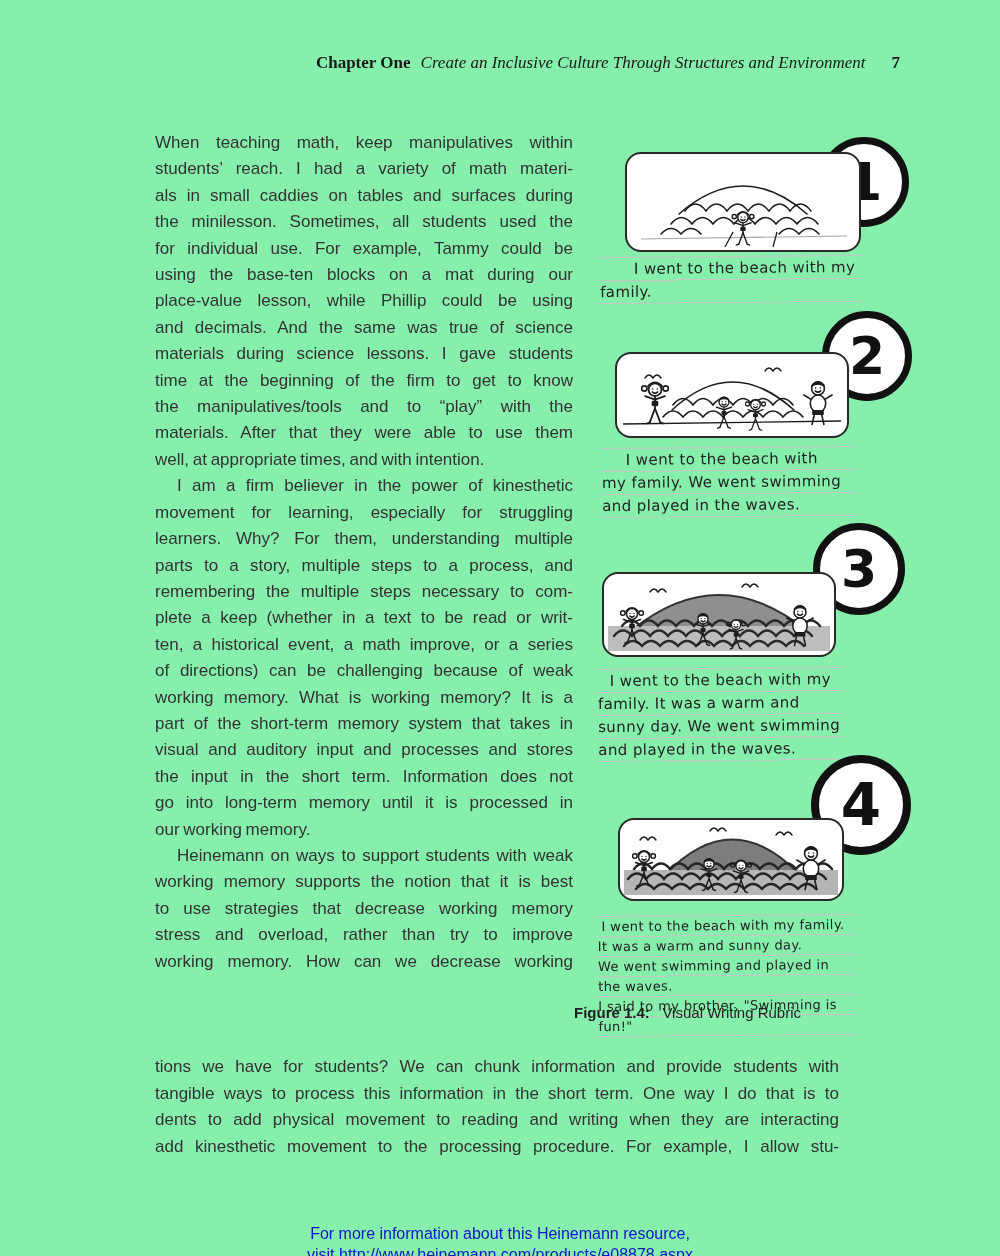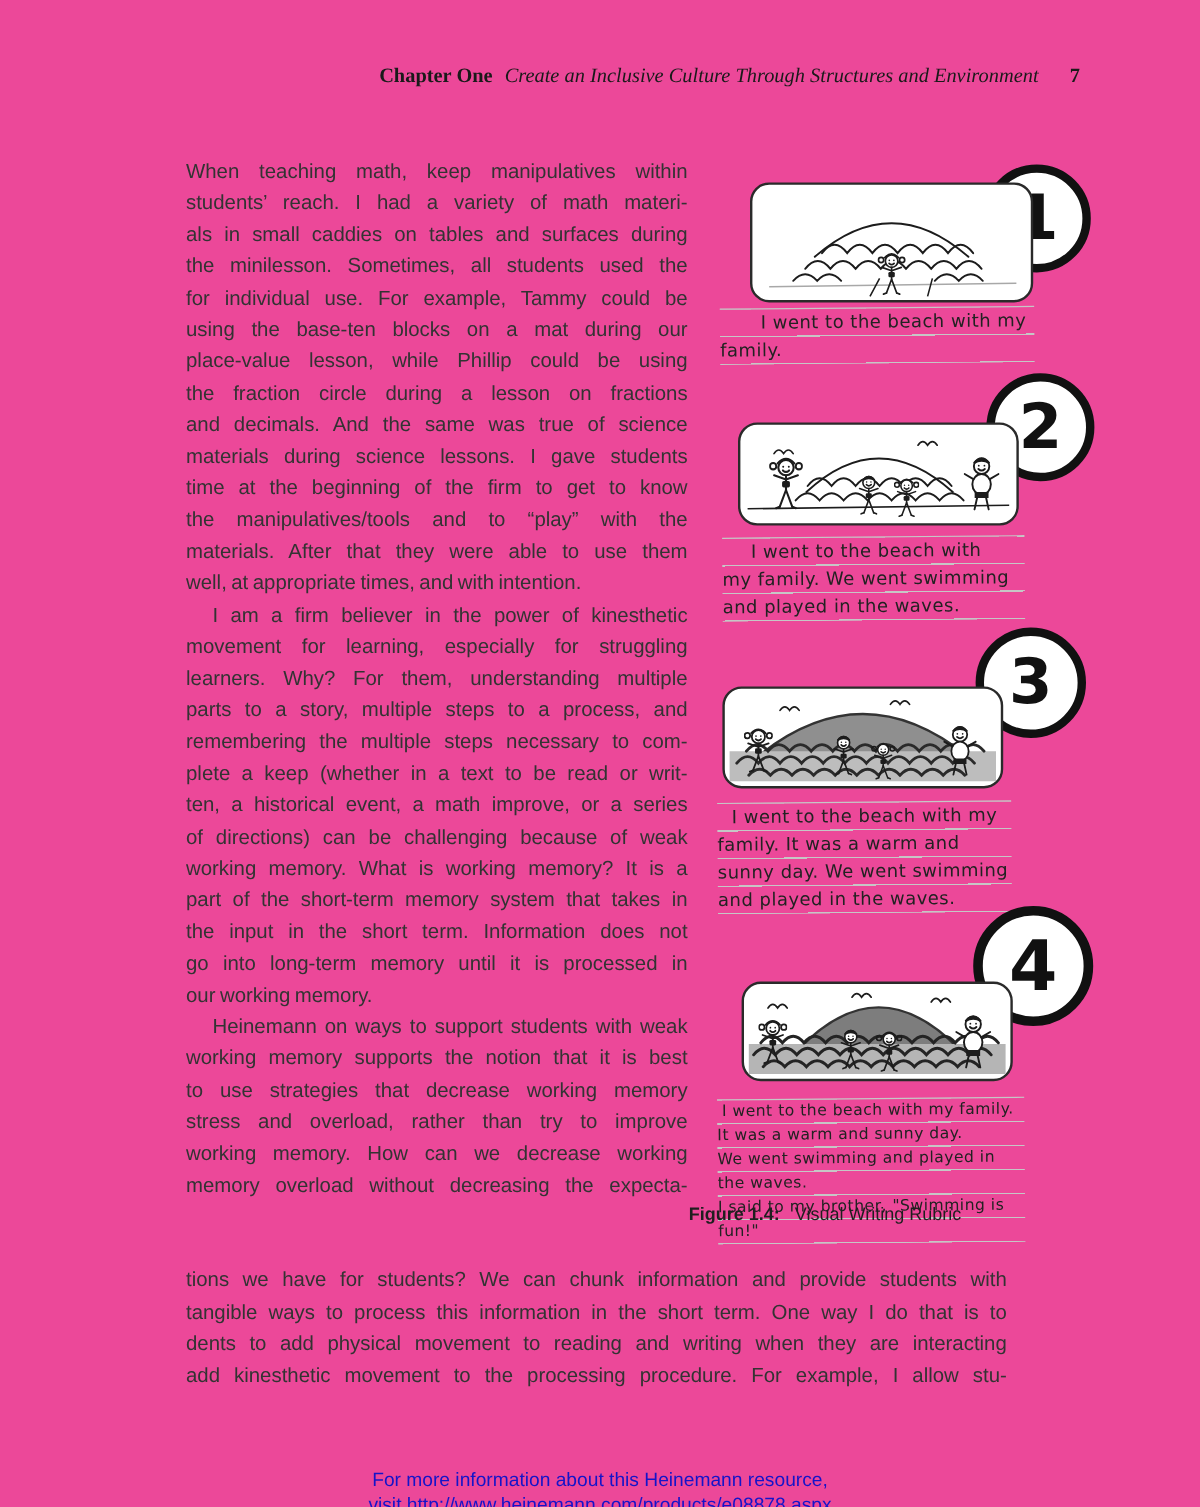--- a/index.html
+++ b/index.html
@@ -1,16 +1,16 @@
 <!DOCTYPE html>
 <html><head>
 <meta charset="utf-8">
 <style>
   html,body{margin:0;padding:0;background:#fff;}
-  .page{position:relative;width:1000px;height:1256px;background:#ec4899;overflow:hidden;
+  .page{position:relative;width:1000px;height:1256px;background:#86efac;overflow:hidden;
         font-family:"Liberation Sans",sans-serif;color:#2e2e2e;}
 
   
   .header{position:absolute;top:53px;right:100px;display:flex;align-items:baseline;
           font-family:"Liberation Serif",serif;font-size:17px;color:#1a1a1a;}
   .chapter-label{font-weight:bold;margin-right:10px;}
   .chapter-title{font-style:italic;}
   .page-number{font-weight:bold;margin-left:26px;}
 
   
@@ -73,50 +73,49 @@
 
   <div class="text-col">
     <div>
         <div class="just">When teaching math, keep manipulatives within</div>
         <div class="just">students’ reach. I had a variety of math materi-</div>
         <div class="just">als in small caddies on tables and surfaces during</div>
         <div class="just">the minilesson. Sometimes, all students used the</div>
         <div class="just">for individual use. For example, Tammy could be</div>
         <div class="just">using the base-ten blocks on a mat during our</div>
         <div class="just">place-value lesson, while Phillip could be using</div>
-        <div class="just">the fraction circle during a lesson on fractions</div>
         <div class="just">and decimals. And the same was true of science</div>
         <div class="just">materials during science lessons. I gave students</div>
         <div class="just">time at the beginning of the firm to get to know</div>
         <div class="just">the manipulatives/tools and to “play” with the</div>
         <div class="just">materials. After that they were able to use them</div>
         <div>well, at appropriate times, and with intention.</div>
       </div>
     <div>
         <div class="just ind">I am a firm believer in the power of kinesthetic</div>
         <div class="just">movement for learning, especially for struggling</div>
         <div class="just">learners. Why? For them, understanding multiple</div>
         <div class="just">parts to a story, multiple steps to a process, and</div>
         <div class="just">remembering the multiple steps necessary to com-</div>
         <div class="just">plete a keep (whether in a text to be read or writ-</div>
         <div class="just">ten, a historical event, a math improve, or a series</div>
         <div class="just">of directions) can be challenging because of weak</div>
         <div class="just">working memory. What is working memory?  It is a</div>
         <div class="just">part of the short-term memory system that takes in</div>
+        <div class="just">visual and auditory input and processes and stores</div>
         <div class="just">the input in the short term. Information does not</div>
         <div class="just">go into long-term memory until it is processed in</div>
         <div>our working memory.</div>
       </div>
     <div>
         <div class="just ind">Heinemann on ways to support students with weak</div>
         <div class="just">working memory supports the notion that it is best</div>
         <div class="just">to use strategies that decrease working memory</div>
         <div class="just">stress and overload, rather than try to improve</div>
         <div class="just">working memory. How can we decrease working</div>
-        <div class="just">memory overload without decreasing the expecta-</div>
       </div>
   </div>
   <div class="full-col">
       <div class="just">tions we have for students?  We can chunk information and provide students with</div>
       <div class="just">tangible ways to process this information in the short term. One way I do that is to</div>
       <div class="just">dents to add physical movement to reading and writing when they are interacting</div>
       <div class="just">add kinesthetic movement to the processing procedure. For example, I allow stu-</div>
     </div>
 
   <svg width="0" height="0" style="position:absolute" aria-hidden="true">

